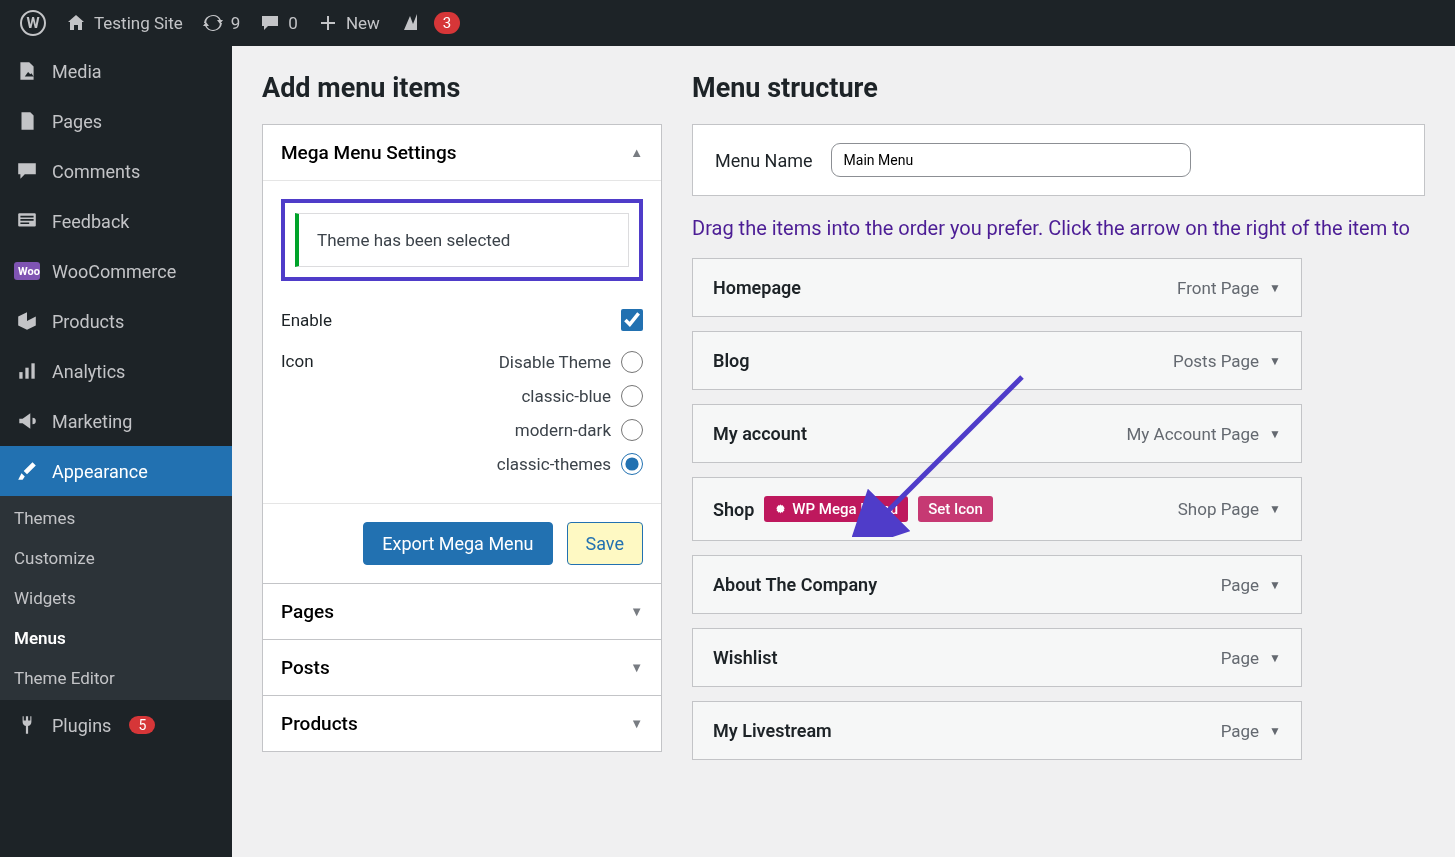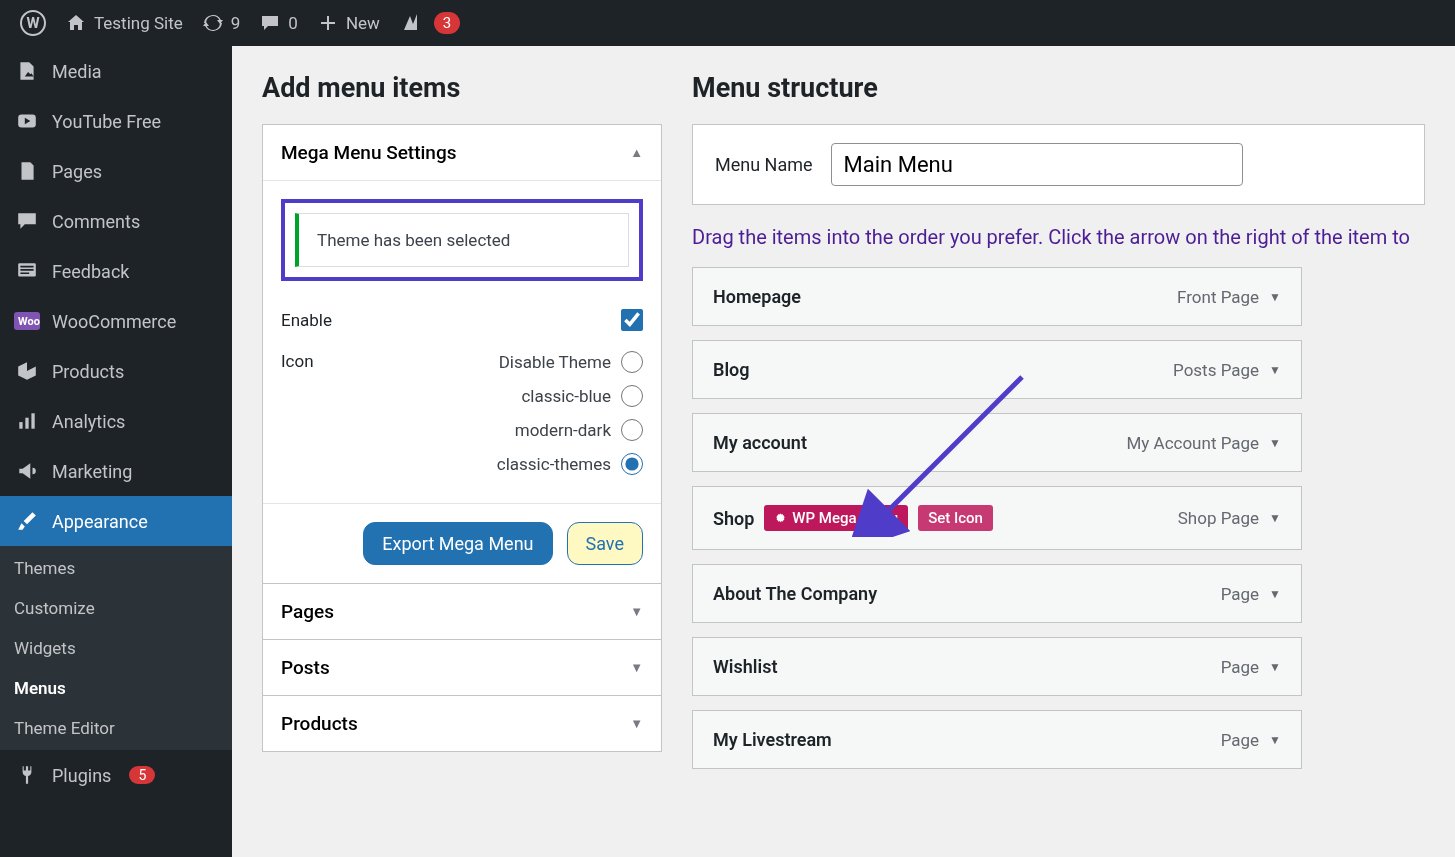--- a/index.html
+++ b/index.html
@@ -27,27 +27,27 @@
 .panel-header .toggle{color:#787c82;font-size:13px}
 .panel-body{padding:18px}
 .notice-box{border:4px solid #4f3cc9;padding:10px;margin-bottom:18px}
 .notice-inner{border:1px solid #dcdcde;border-left:4px solid #00a32a;padding:16px 18px;font-size:17px;color:#3c434a}
 .setting-row{display:flex;justify-content:space-between;align-items:center;padding:10px 0;font-size:17px;color:#1d2327}
 .setting-row.theme-row{align-items:flex-start}
 .theme-options{display:flex;flex-direction:column;gap:12px;align-items:flex-end;font-size:17px;color:#3c434a}
 .theme-options label{display:flex;align-items:center;gap:10px}
 input[type=checkbox],input[type=radio]{width:22px;height:22px;accent-color:#2271b1}
 .panel-actions{display:flex;justify-content:flex-end;gap:14px;padding:18px;border-top:1px solid #e5e5e5}
-.btn{padding:10px 18px;border-radius:12px;font-size:18px;cursor:pointer;border:1px solid}
+.btn{padding:10px 18px;border-radius:4px;font-size:18px;cursor:pointer;border:1px solid}
 .btn-primary{background:#2271b1;color:#fff;border-color:#2271b1}
 .btn-secondary{background:#fef9c3;color:#2271b1;border-color:#2271b1}
 .accordion-item{border:1px solid #c3c4c7;border-top:none;padding:16px 18px;font-size:19px;font-weight:500;display:flex;justify-content:space-between;align-items:center;cursor:pointer;background:#fff}
 .menu-name-row{background:#fff;border:1px solid #c3c4c7;padding:18px 22px;display:flex;align-items:center;gap:18px;margin-bottom:20px}
 .menu-name-row label{font-size:18px;color:#1d2327}
-.menu-name-row input{padding:8px 12px;font-size:22px;border:1px solid #8c8f94;border-radius:4px;width:412px}
+.menu-name-row input{padding:8px 12px;font-size:14px;border:1px solid #8c8f94;border-radius:9px;width:360px}
 .instructions{font-size:20px;color:#4c1d95;margin-bottom:18px}
 .menu-item{border:1px solid #c3c4c7;background:#f6f7f7;padding:18px 20px;margin-bottom:14px;display:flex;justify-content:space-between;align-items:center;font-size:18px;max-width:610px}
 .menu-item .title{font-weight:600;color:#1d2327;display:flex;align-items:center;gap:10px}
 .menu-item .meta{color:#646970;font-size:17px;display:flex;align-items:center;gap:10px}
 .mega-btn{background:#be185d;color:#fff;font-size:15px;padding:4px 10px;border-radius:3px;font-weight:500;display:flex;align-items:center;gap:5px}
 .arrow-svg{position:absolute;pointer-events:none}
 svg{display:block}
 </style>
 </head>
 <body>
@@ -101,29 +101,20 @@
 <div class="layout">
   <div class="sidebar">
     <div id="sidebar-items">
         <div class="sidebar-item">
           <span class="icon">
             <svg width="22" height="22" viewBox="0 0 20 20" fill="currentColor">
               <path d="M12 2l4 4v12H4V2h8zm-1 9l-3 4h8l-2-3-1 1z"></path>
             </svg>
           </span>
           <span>Media</span>
-        </div>
-        <div class="sidebar-item">
-          <span class="icon">
-            <svg width="22" height="22" viewBox="0 0 20 20" fill="currentColor">
-              <rect x="2" y="4" width="16" height="12" rx="3"></rect>
-              <path d="M8 7v6l5-3z" fill="#1d2327"></path>
-            </svg>
-          </span>
-          <span>YouTube Free</span>
         </div>
         <div class="sidebar-item">
           <span class="icon">
             <svg width="22" height="22" viewBox="0 0 20 20" fill="currentColor">
               <path d="M5 2h8l3 3v13H5z M7 7h7v1H7z M7 10h7v1H7z M7 13h5v1H7z"></path>
             </svg>
           </span>
           <span>Pages</span>
         </div>
         <div class="sidebar-item">

